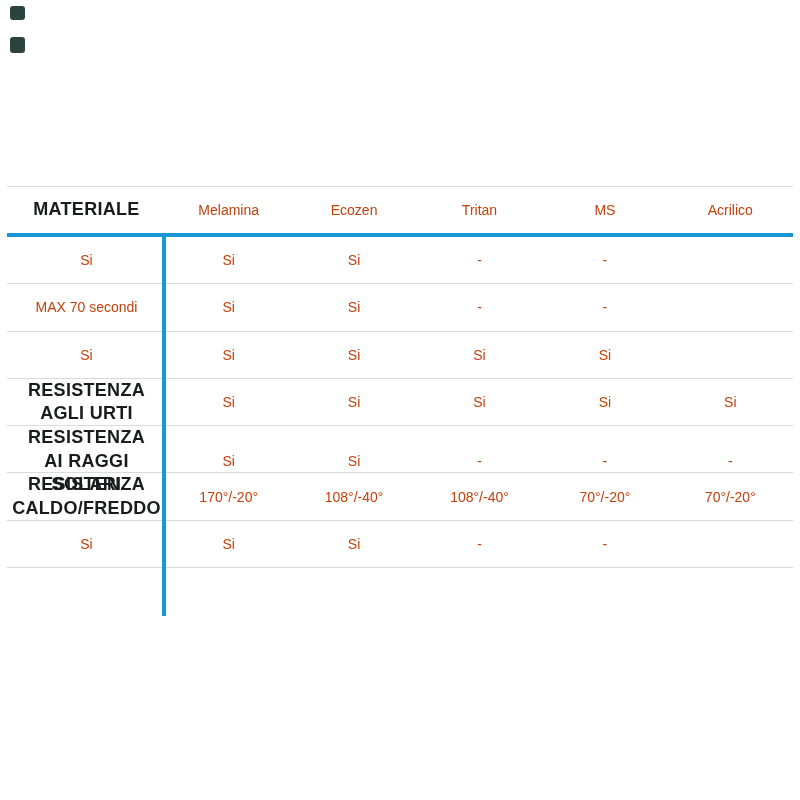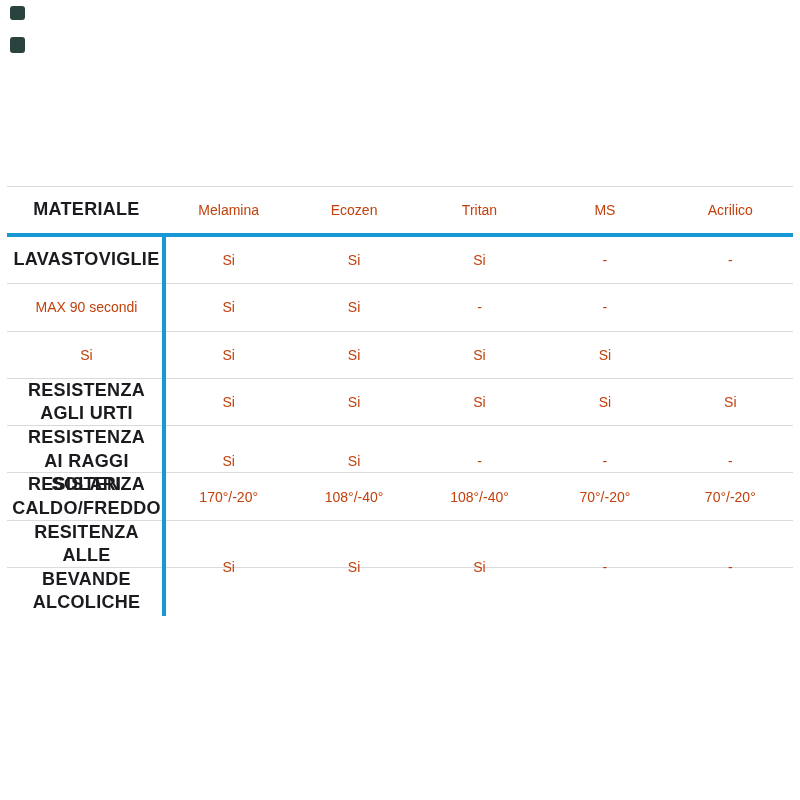--- a/index.html
+++ b/index.html
@@ -103,30 +103,29 @@
       <div class="cell val">Tritan</div>
       <div class="cell val">MS</div>
       <div class="cell val">Acrilico</div>
     </div>
 
     <div class="accent-bar"></div>
     <div class="vline"></div>
 
 
     <div class="row">
-      <div class="cell label">LAVASTOVIGLIE</div>
       <div class="cell val">Si</div>
       <div class="cell val">Si</div>
       <div class="cell val">Si</div>
       <div class="cell val">-</div>
       <div class="cell val">-</div>
     </div>
 
     <div class="row">
-      <div class="cell val">MAX 90 secondi</div>
+      <div class="cell val">MAX 70 secondi</div>
       <div class="cell val">Si</div>
       <div class="cell val">Si</div>
       <div class="cell val">-</div>
       <div class="cell val">-</div>
     </div>
 
     <div class="row">
       <div class="cell val">Si</div>
       <div class="cell val">Si</div>
       <div class="cell val">Si</div>
@@ -158,22 +157,20 @@
       <div class="cell label">RESISTENZA
 CALDO/FREDDO</div>
       <div class="cell val">170°/-20°</div>
       <div class="cell val">108°/-40°</div>
       <div class="cell val">108°/-40°</div>
       <div class="cell val">70°/-20°</div>
       <div class="cell val">70°/-20°</div>
     </div>
 
     <div class="row">
-      <div class="cell label">RESITENZA ALLE
-BEVANDE ALCOLICHE</div>
       <div class="cell val">Si</div>
       <div class="cell val">Si</div>
       <div class="cell val">Si</div>
       <div class="cell val">-</div>
       <div class="cell val">-</div>
     </div>
 
   </div>
 </div>
 

